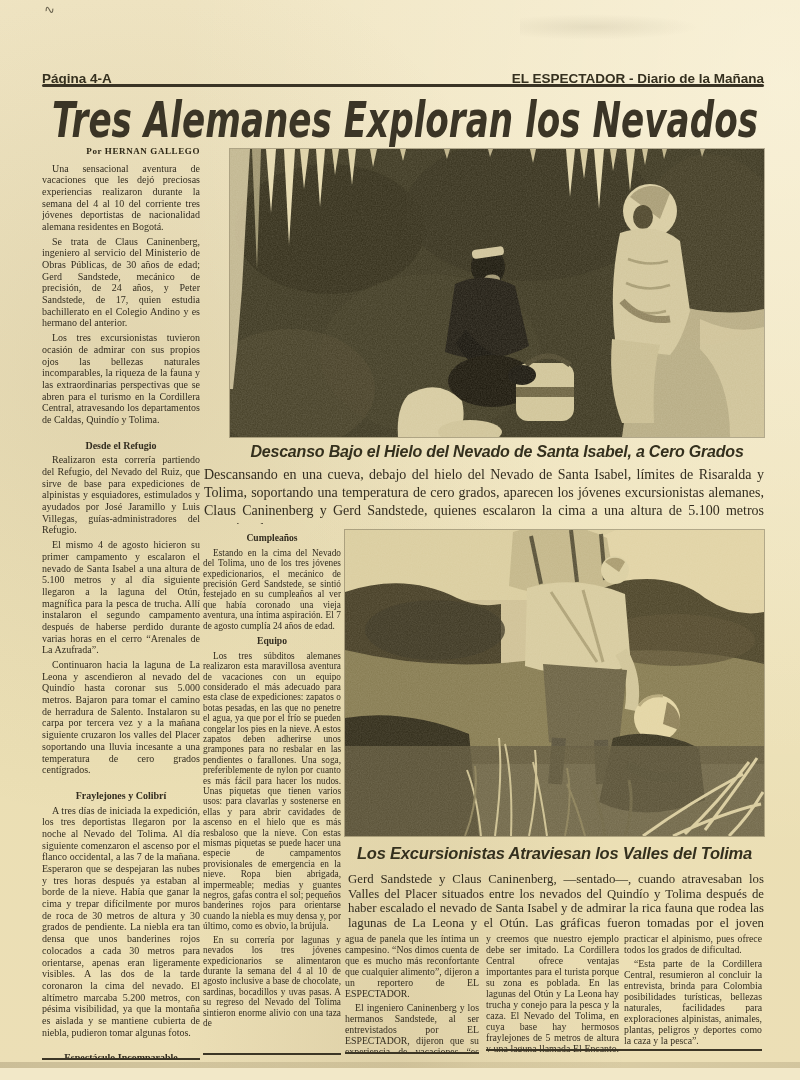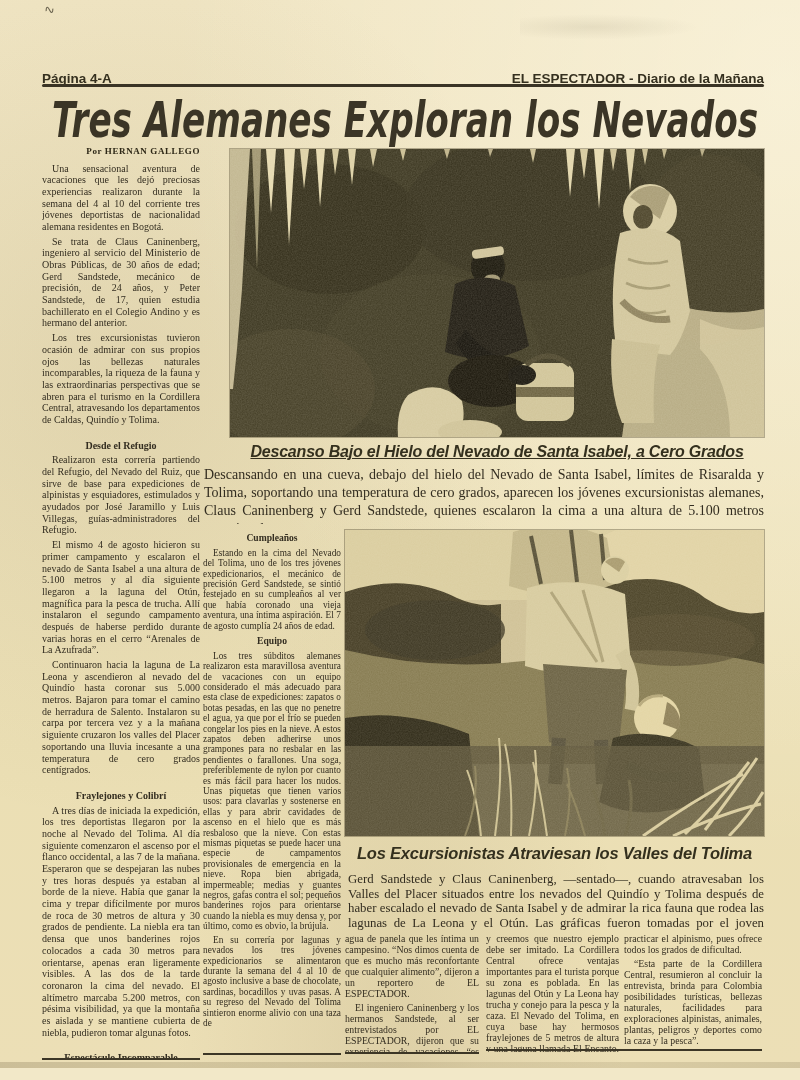--- a/index.html
+++ b/index.html
@@ -45,21 +45,21 @@
   .col4{left:486px;top:934px;width:133px;height:118px;font-size:9.8px;line-height:1.12;}
   .col5{left:624px;top:934px;width:138px;height:118px;font-size:9.8px;line-height:1.12;}
 
   .photo{position:absolute;overflow:hidden;box-shadow:0 0 0 1px rgba(60,52,30,.35);}
   .photo1{left:230px;top:149px;width:534px;height:288px;}
   .photo2{left:345px;top:530px;width:419px;height:306px;}
   .photo svg{display:block;}
 
   .cap-title{position:absolute;text-align:center;font-family:"Liberation Sans",sans-serif;
     font-weight:bold;font-style:italic;color:#34301e;letter-spacing:-.2px;}
-  .cap1-title{left:230px;top:443px;width:534px;font-size:16px;text-decoration:underline;}
+  .cap1-title{left:230px;top:443px;width:534px;font-size:16px;}
   .cap2-title{left:345px;top:844px;width:419px;font-size:16.5px;}
 
   .cap-body{position:absolute;text-align:justify;overflow:hidden;}
   .cap1-body{left:204px;top:466px;width:560px;height:58px;font-size:14px;line-height:1.28;}
   .cap2-body{left:348px;top:872px;width:416px;height:60px;font-size:12.8px;line-height:1.14;}
 
   .rule{position:absolute;height:2px;background:#3c3626;}
   .rule-c1{left:42px;top:1058px;width:158px;}
   .rule-c2{left:203px;top:1053px;width:138px;}
   .rule-c3{left:345px;top:1052px;width:134px;}

